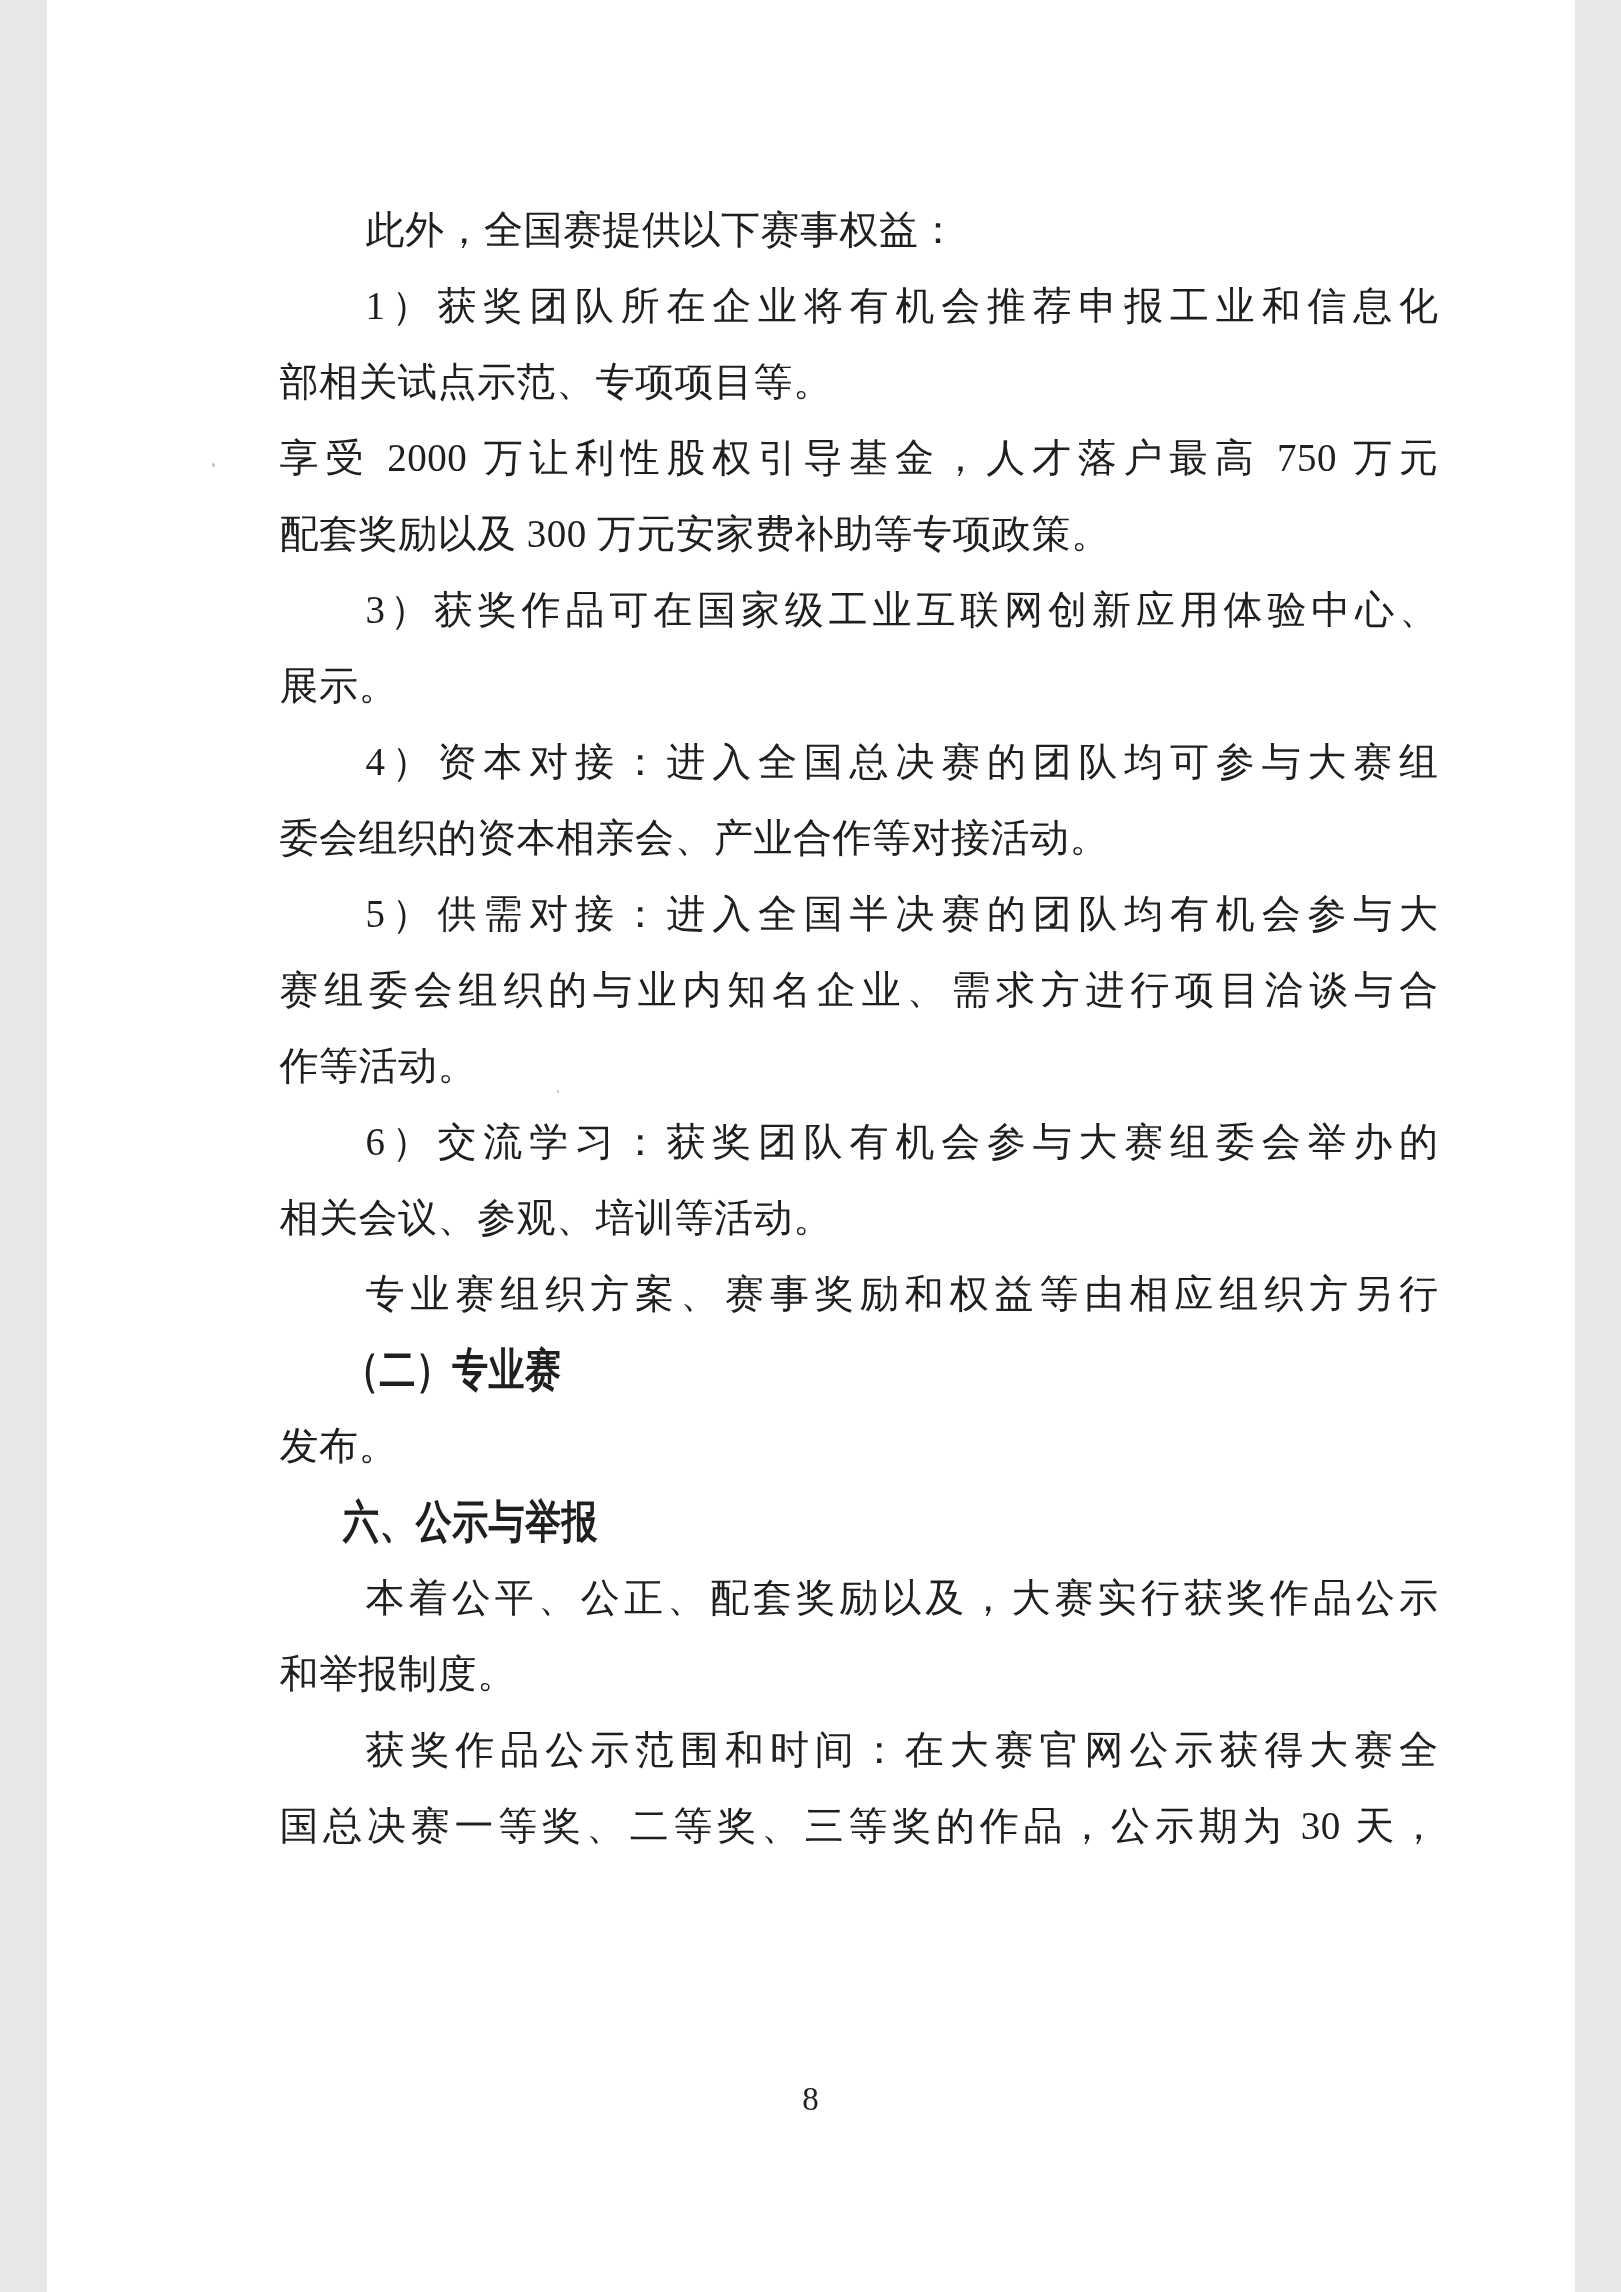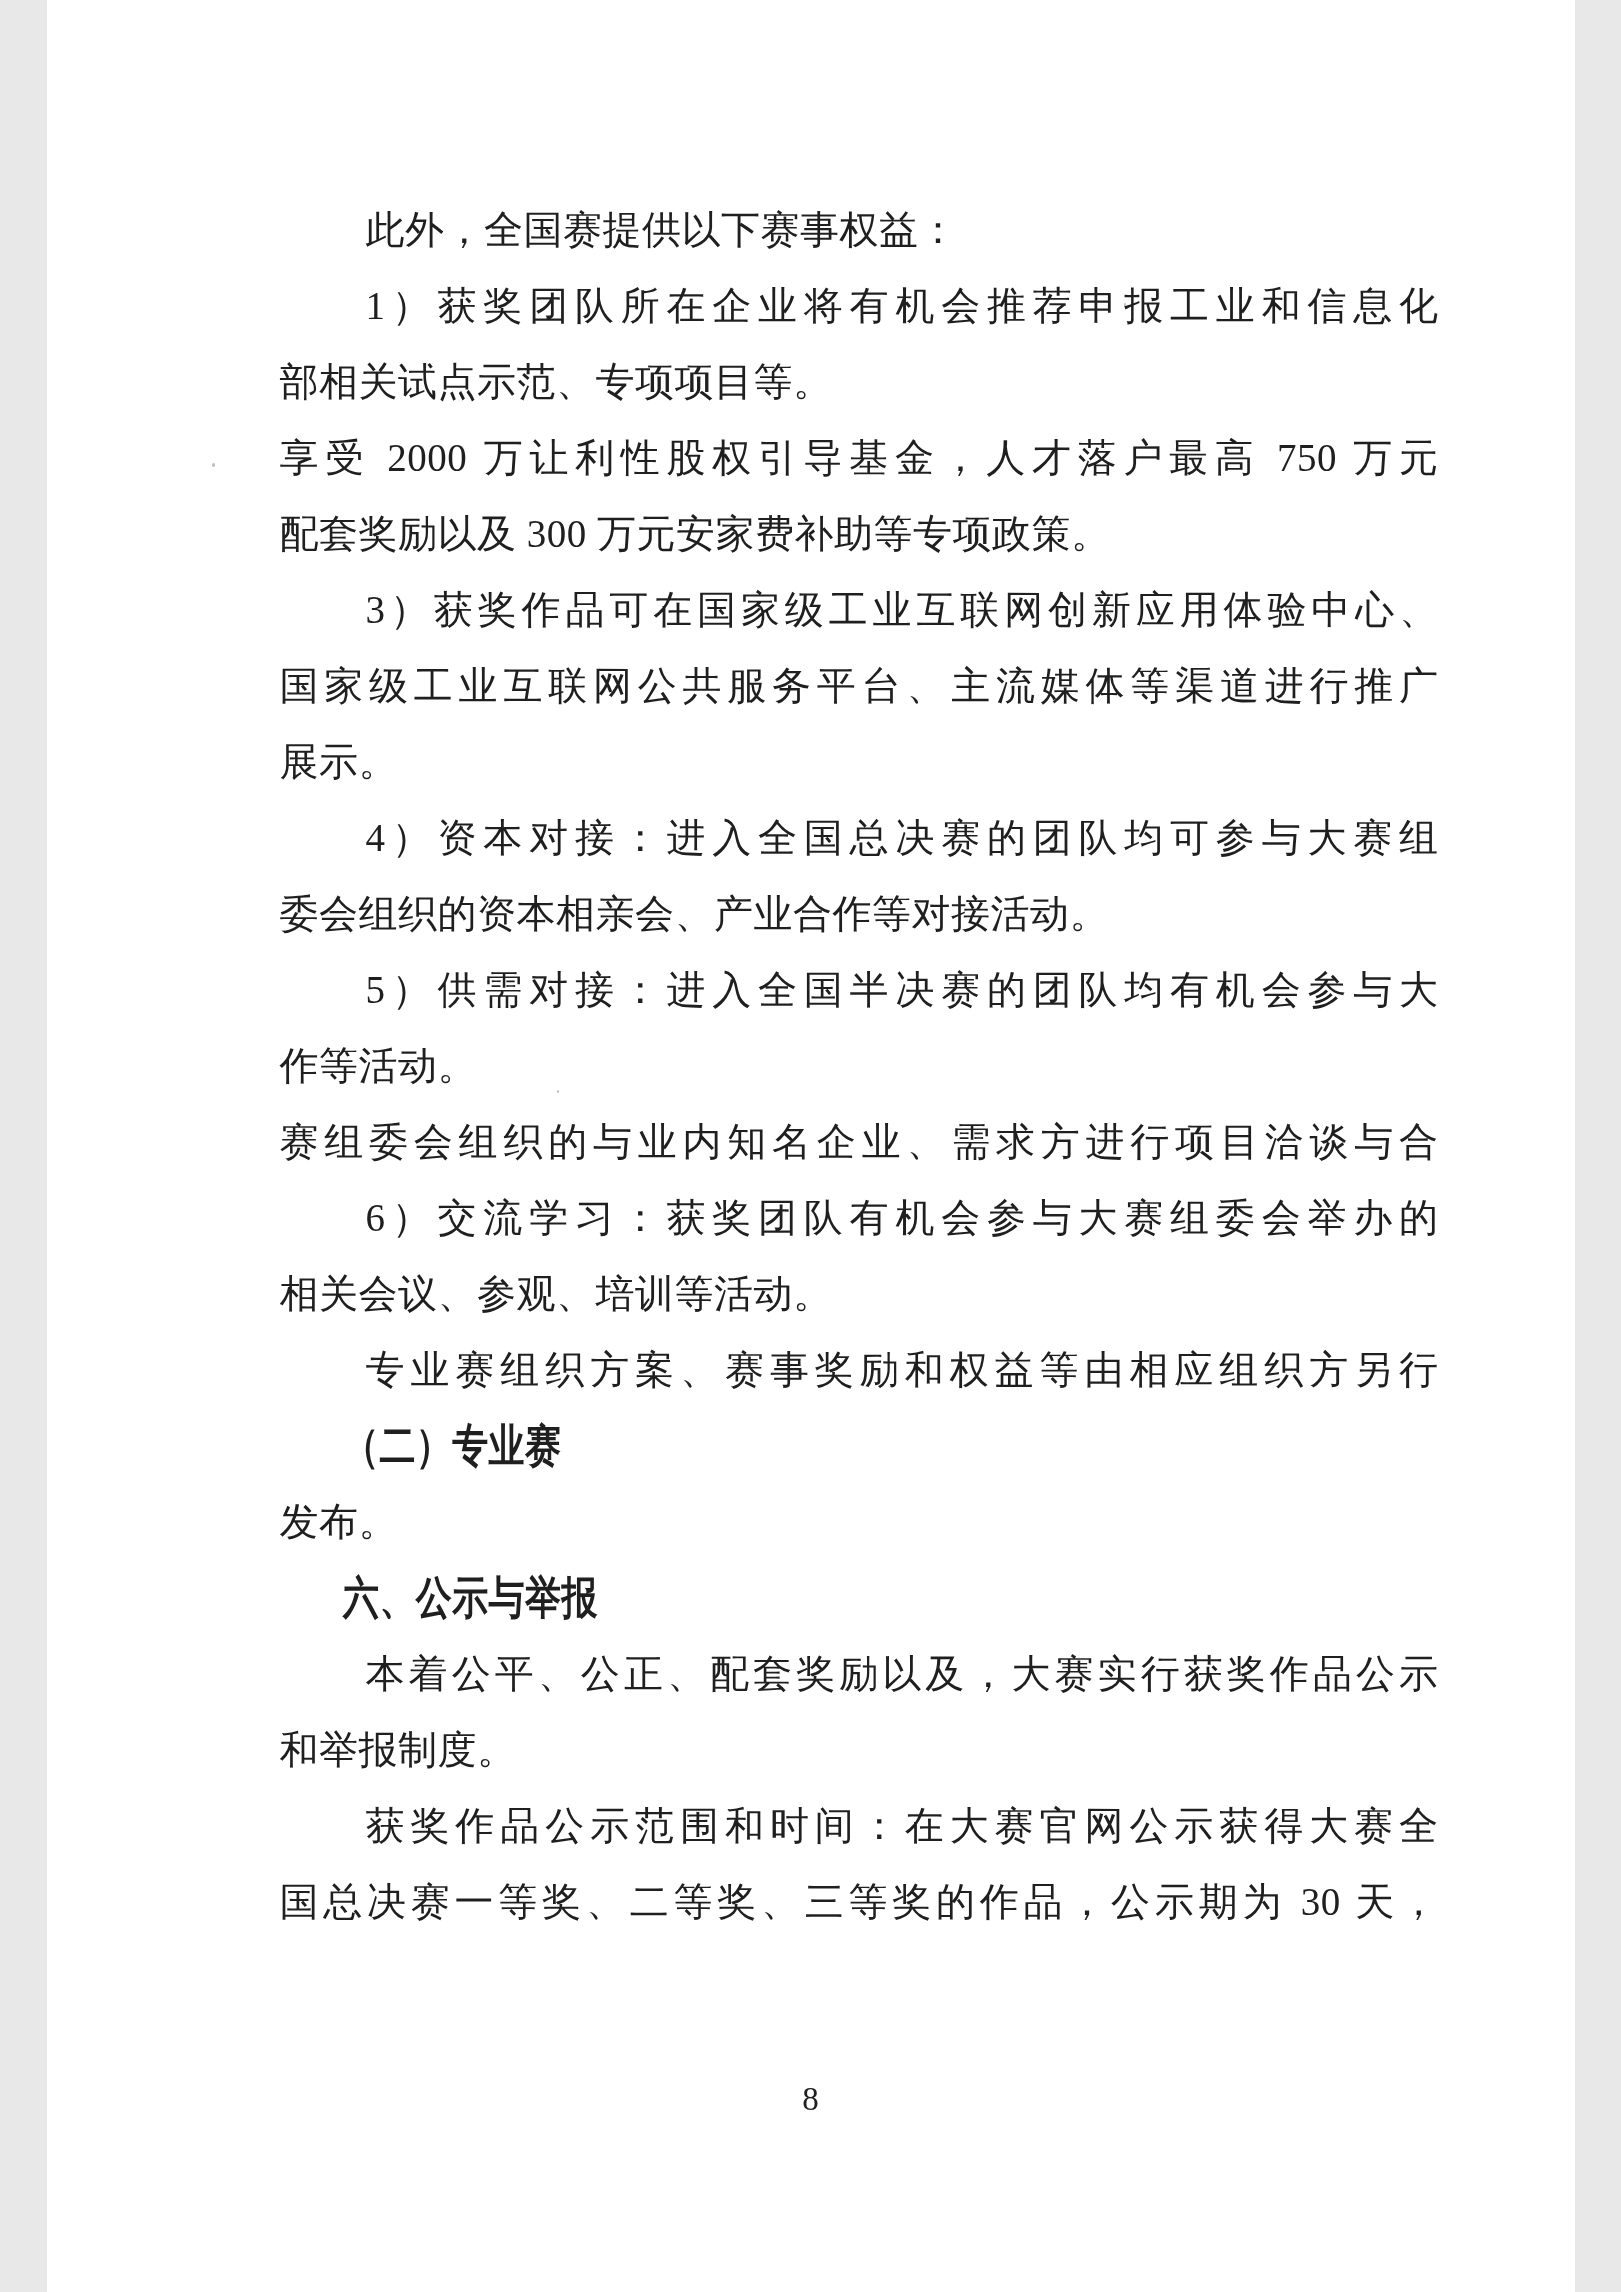--- a/index.html
+++ b/index.html
@@ -62,27 +62,26 @@
 
 <div class="page" style="color: rgb(31, 31, 31);">
 
   <div class="text-block">
     <div class="line indent">此外，全国赛提供以下赛事权益：</div>
     <div class="line indent fill">1）获奖团队所在企业将有机会推荐申报工业和信息化</div>
     <div class="line">部相关试点示范、专项项目等。</div>
     <div class="line fill">享受 2000 万让利性股权引导基金，人才落户最高 750 万元</div>
     <div class="line">配套奖励以及 300 万元安家费补助等专项政策。</div>
     <div class="line indent fill">3）获奖作品可在国家级工业互联网创新应用体验中心、</div>
-    <div class="line fill">国家级工业互联网公共服务平台、主流媒体等渠道进行推广</div>
     <div class="line">展示。</div>
     <div class="line indent fill">4）资本对接：进入全国总决赛的团队均可参与大赛组</div>
     <div class="line">委会组织的资本相亲会、产业合作等对接活动。</div>
     <div class="line indent fill">5）供需对接：进入全国半决赛的团队均有机会参与大</div>
+    <div class="line fill">赛组委会组织的与业内知名企业、需求方进行项目洽谈与合</div>
     <div class="line">作等活动。</div>
-    <div class="line fill">赛组委会组织的与业内知名企业、需求方进行项目洽谈与合</div>
     <div class="line indent fill">6）交流学习：获奖团队有机会参与大赛组委会举办的</div>
     <div class="line">相关会议、参观、培训等活动。</div>
     <div class="line indent fill">专业赛组织方案、赛事奖励和权益等由相应组织方另行</div>
     <div class="line heading"><span class="hx">（二）专业赛</span></div>
     <div class="line">发布。</div>
     <div class="line heading"><span class="hx">六、公示与举报</span></div>
     <div class="line indent fill">本着公平、公正、配套奖励以及，大赛实行获奖作品公示</div>
     <div class="line">和举报制度。</div>
     <div class="line indent fill">获奖作品公示范围和时间：在大赛官网公示获得大赛全</div>
     <div class="line fill">国总决赛一等奖、二等奖、三等奖的作品，公示期为 30 天，</div>

